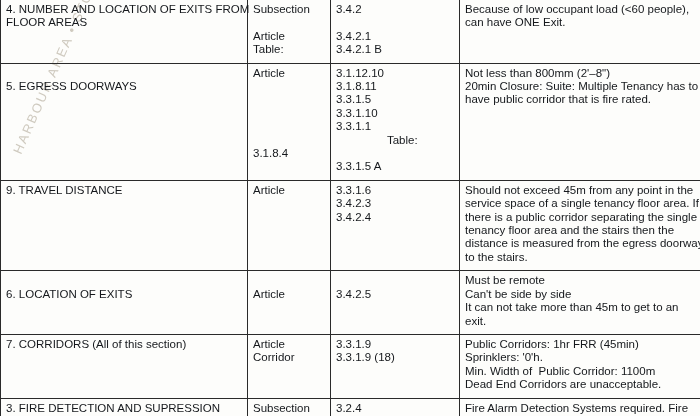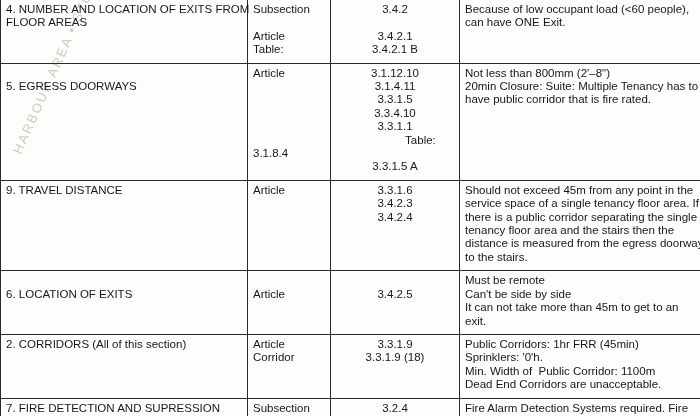--- a/index.html
+++ b/index.html
@@ -37,21 +37,21 @@
     vertical-align:top;
     padding:3px 5px 6px 5px;
     font-size:11.5px;
     line-height:13.4px;
     border-right:1px solid #2a2a2a;
     border-bottom:1px solid #2a2a2a;
   }
   table.doc tr td:first-child{border-left:1px solid #2a2a2a;}
   .c-item{width:236px;}
   .c-type{width:72px;}
-  .c-ref{width:118px;text-align:center;}
+  .c-ref{width:118px;}
   .c-note{width:270px;border-right:1px solid #2a2a2a;}
   .line{display:block;white-space:pre;}
   .line.blank{height:13.4px;}
   
   tr.clip-top td{border-top:none;}
   tr.clip-bottom td{border-bottom:none;}
 </style>
 </head>
 <body>
 
@@ -92,23 +92,23 @@
         <span class="line">Article</span>
         <span class="line blank"></span>
         <span class="line blank"></span>
         <span class="line blank"></span>
         <span class="line blank"></span>
         <span class="line blank"></span>
         <span class="line">3.1.8.4</span>
       </td>
       <td class="c-ref">
         <span class="line">3.1.12.10</span>
-        <span class="line">3.1.4.11</span>
+        <span class="line">3.1.8.11</span>
         <span class="line">3.3.1.5</span>
-        <span class="line">3.3.4.10</span>
+        <span class="line">3.3.1.10</span>
         <span class="line">3.3.1.1</span>
         <span class="line">                Table:</span>
         <span class="line blank"></span>
         <span class="line">3.3.1.5 A</span>
       </td>
       <td class="c-note">
         <span class="line">Not less than 800mm (2'–8")</span>
         <span class="line">20min Closure: Suite: Multiple Tenancy has to</span>
         <span class="line">have public corridor that is fire rated.</span>
       </td>
@@ -152,41 +152,41 @@
       <td class="c-note">
         <span class="line">Must be remote</span>
         <span class="line">Can't be side by side</span>
         <span class="line">It can not take more than 45m to get to an</span>
         <span class="line">exit.</span>
       </td>
     </tr>
 
     <tr>
       <td class="c-item">
-        <span class="line">2. CORRIDORS (All of this section)</span>
+        <span class="line">7. CORRIDORS (All of this section)</span>
       </td>
       <td class="c-type">
         <span class="line">Article</span>
         <span class="line">Corridor</span>
       </td>
       <td class="c-ref">
         <span class="line">3.3.1.9</span>
         <span class="line">3.3.1.9 (18)</span>
       </td>
       <td class="c-note">
         <span class="line">Public Corridors: 1hr FRR (45min)</span>
         <span class="line">Sprinklers: '0'h.</span>
         <span class="line">Min. Width of  Public Corridor: 1100m</span>
         <span class="line">Dead End Corridors are unacceptable.</span>
       </td>
     </tr>
 
     <tr class="clip-bottom">
       <td class="c-item">
-        <span class="line">7. FIRE DETECTION AND SUPRESSION</span>
+        <span class="line">3. FIRE DETECTION AND SUPRESSION</span>
       </td>
       <td class="c-type">
         <span class="line">Subsection</span>
       </td>
       <td class="c-ref">
         <span class="line">3.2.4</span>
       </td>
       <td class="c-note">
         <span class="line">Fire Alarm Detection Systems required. Fire</span>
       </td>

